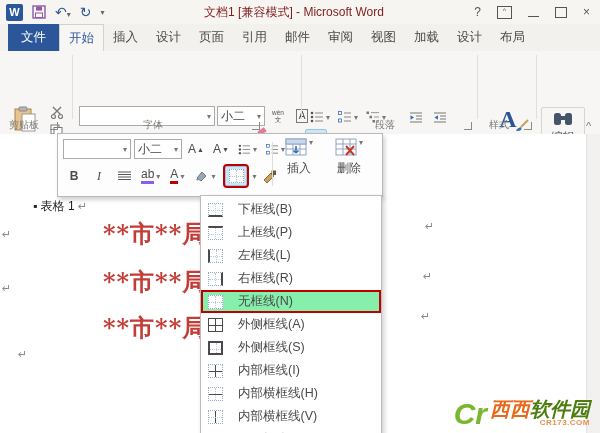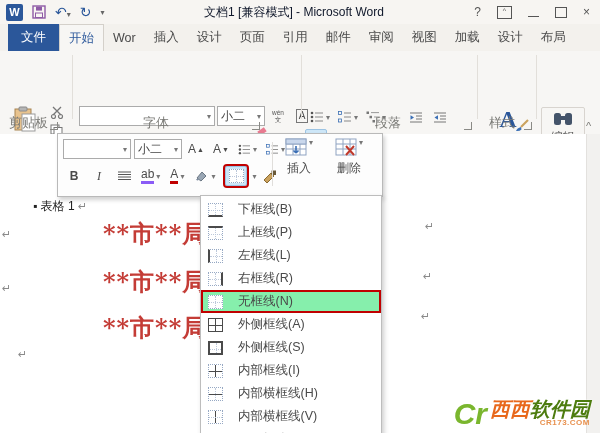--- a/index.html
+++ b/index.html
@@ -8,38 +8,38 @@
   svg{display:block}
   
   .titlebar{position:absolute;top:0;left:0;right:0;height:24px;background:#f7f5f2;display:flex;align-items:center;}
   .qat{display:flex;align-items:center;gap:9px;padding-left:6px;z-index:2}
   .wlogo{width:17px;height:17px;background:#2b579a;color:#fff;font-weight:bold;font-size:11px;
          display:flex;align-items:center;justify-content:center;border-radius:2px}
   .wlogo::after{content:"W"}
   .qic{color:#2b579a;font-size:14px;line-height:1}
   .qcar{font-size:8px;color:#666}
   .title{position:absolute;left:0;right:12px;top:0;height:24px;display:flex;align-items:center;justify-content:center;
-         color:#0f172a;font-size:12px;pointer-events:none}
+         color:#7f1d1d;font-size:12px;pointer-events:none}
   .winctrl{margin-left:auto;display:flex;align-items:center;gap:16px;padding-right:10px;color:#555;z-index:2}
   .wbtn{font-size:12px;line-height:1;text-align:center}
   .rdo{width:13px;height:11px;border:1px solid #555;font-size:7px;display:flex;align-items:flex-start;justify-content:center}
   .rdo::after{content:"^"}
   .maxi{width:10px;height:9px;border:1px solid #555}
   .mini{width:11px;height:1px;background:#555;margin-top:8px}
   
   .tabrow{position:absolute;top:24px;left:0;right:0;height:27px;background:#f3f1ed;border-bottom:1px solid #d4d0ca;
           display:flex;align-items:stretch;font-size:12.5px}
   .tab{padding:0 9px;display:flex;align-items:center;color:#4a4a4a;white-space:nowrap}
   .tab.file{background:#2b579a;color:#fff;padding:13px 13px;margin-left:8px}
   .tab.active{background:#f7f6f4;border:1px solid #d4d0ca;border-bottom:1px solid #f7f6f4;color:#2b579a;margin-bottom:-1px}
   .car{font-size:8px;color:#777;margin-left:2px}
   
   .ribbon{position:absolute;top:51px;left:0;right:0;height:83px;background:#f7f6f4;border-bottom:1px solid #cfcdc9}
   .gsep{position:absolute;top:4px;bottom:15px;width:1px;background:#e2dfda}
-  .glabel{position:absolute;bottom:2px;font-size:13px;color:#7a7a76}
+  .glabel{position:absolute;bottom:2px;font-size:10px;color:#7a7a76}
   .launcher{position:absolute;bottom:4px;width:7px;height:7px;border-right:1px solid #8a8a86;border-bottom:1px solid #8a8a86}
   .row{position:absolute;display:flex;align-items:center;gap:2px}
   .rb{display:inline-flex;align-items:center;justify-content:center;min-width:16px;height:18px;padding:0 2px;
       border:1px solid transparent;border-radius:2px;color:#4a4a4a}
   .rb.on{background:#cde6f7;border-color:#9bc3e3}
   .combo{height:18px;background:#fff;border:1px solid #ababab;display:flex;align-items:center;
          justify-content:space-between;padding:0 3px;font-size:12px}
   .combo .car{margin-left:4px}
   .bigbtn{display:flex;flex-direction:column;align-items:center;justify-content:flex-start;gap:2px;color:#4a4a4a}
   .ul{ text-decoration:underline } .st{ text-decoration:line-through }
@@ -115,21 +115,20 @@
       <span class="rdo"></span>
       <span class="mini"></span>
       <span class="maxi"></span>
       <span class="wbtn">×</span>
     </div>
   </div>
 
   <div class="tabrow">
     <div class="tab file">文件</div>
     <div class="tab active">开始</div>
-    <div class="tab">Wor</div>
     <div class="tab">插入</div>
     <div class="tab">设计</div>
     <div class="tab">页面</div>
     <div class="tab">引用</div>
     <div class="tab">邮件</div>
     <div class="tab">审阅</div>
     <div class="tab">视图</div>
     <div class="tab">加载</div>
     <div class="tab">设计</div>
     <div class="tab">布局</div>

